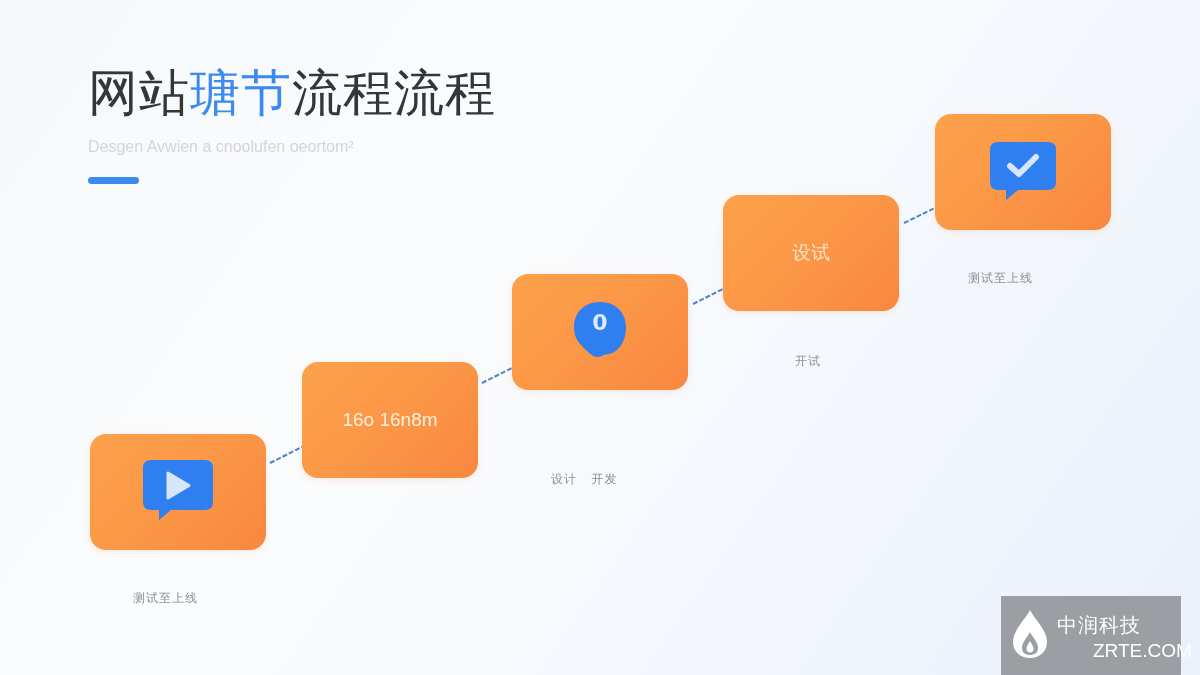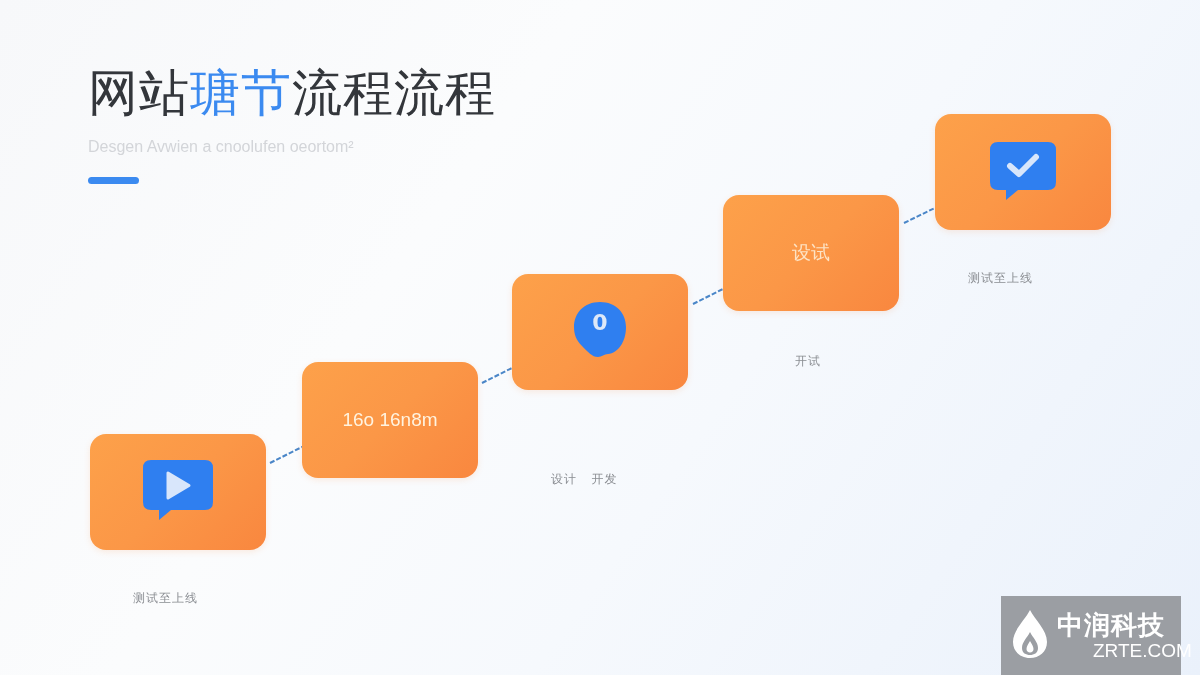--- a/index.html
+++ b/index.html
@@ -39,21 +39,21 @@
       letter-spacing: 1px;
     }
     .icon svg { display: block; }
     .connector { position: absolute; left: 0; top: 0; pointer-events: none; }
     .logo {
       position: absolute; left: 1001px; top: 596px; width: 180px; height: 79px;
       background: #9b9ea3; display: flex; align-items: center;
     }
     .logo-mark { margin-left: 10px; margin-right: 8px; }
     .logo-text { display: flex; flex-direction: column; }
-    .logo-cn { color: #ffffff; font-size: 26px; font-weight: bold; line-height: 30px; letter-spacing: 1px; }
+    .logo-cn { color: #ffffff; font-size: 20px; font-weight: normal; line-height: 30px; letter-spacing: 1px; }
     .logo-en { color: #ffffff; font-size: 19px; line-height: 22px; font-family: "Liberation Sans", sans-serif; margin-left: 36px; }
   </style>
 </head>
 <body>
 
 <div class="title"><span>网站</span><span class="accent">瑭节</span><span>流程流程</span></div>
 <div class="subtitle">Desgen Avwien a cnoolufen oeortom²</div>
 <div class="underline-bar"></div>
 
 <svg class="connector" width="1200" height="675">

